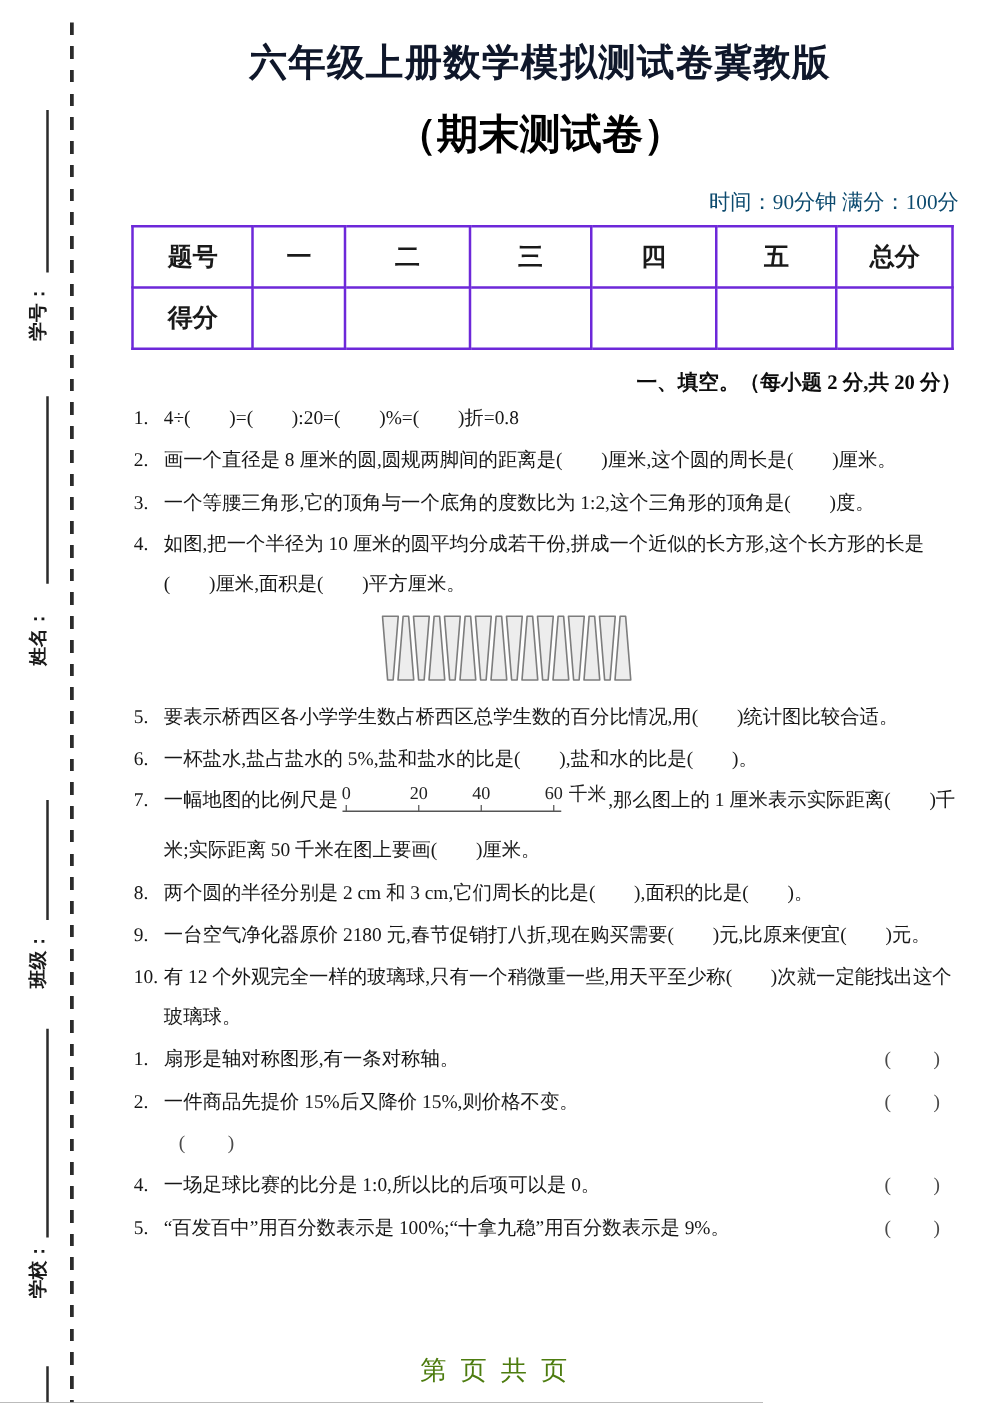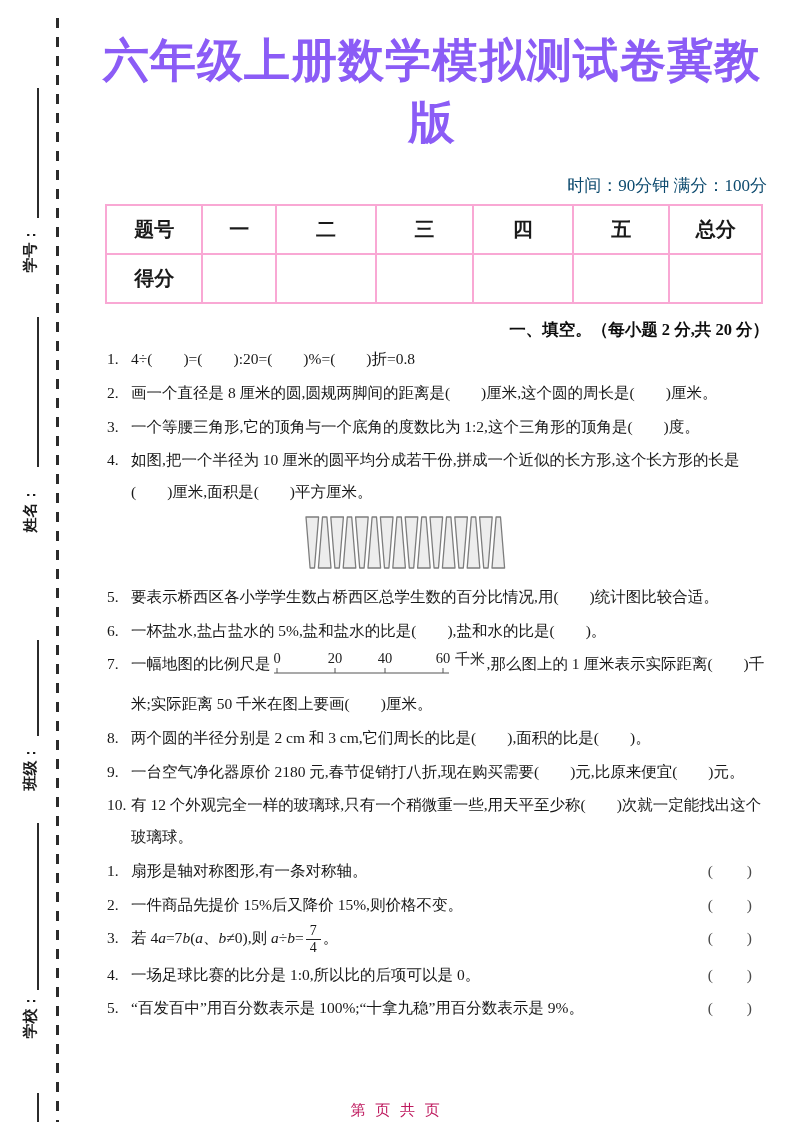--- a/index.html
+++ b/index.html
@@ -6,28 +6,28 @@
   .sheet{position:relative;width:793px;height:1122px;background:#ffffff;margin:0 auto;
          overflow:hidden;color:#1a1a1a;font-family:"Liberation Serif","DejaVu Serif",serif;}
   
   .fold-line{position:absolute;left:56px;top:18px;bottom:0;width:3px;
              background:repeating-linear-gradient(to bottom,#2b2b2b 0 10px,transparent 10px 19px);}
   .field-line{position:absolute;left:37px;width:2px;background:#2b2b2b;}
   .vlabel{position:absolute;left:-9px;width:80px;height:20px;text-align:center;
           transform:rotate(-90deg);font-weight:bold;font-size:15px;white-space:nowrap;}
   
   .main{position:absolute;left:95px;top:0;width:674px;}
-  h1{margin:30px 0 0;text-align:center;font-size:46px;letter-spacing:1px;
-     font-family:"Liberation Sans","DejaVu Sans",sans-serif;font-weight:bold;color:#8b5cf6;}
+  h1{margin:30px 0 0;text-align:center;font-size:30px;letter-spacing:1px;
+     font-family:"Liberation Sans","DejaVu Sans",sans-serif;font-weight:bold;color:#0f172a;}
   h2{margin:14px 0 0;text-align:center;font-size:33px;
      font-family:"Liberation Sans","DejaVu Sans",sans-serif;font-weight:bold;color:#000;}
   .meta{margin:20px 2px 0 0;text-align:right;font-size:17px;color:#0c4a6e;}
   
   table.score{border-collapse:collapse;width:658px;margin:7px 0 0 10px;table-layout:fixed;}
-  table.score td{border:2px solid #f9a8d4;text-align:center;vertical-align:middle;}
+  table.score td{border:2px solid #6d28d9;text-align:center;vertical-align:middle;}
   table.score .hd{height:45px;font-size:20px;font-weight:bold;}
   table.score .blank{height:37px;}
   
   .sec-head{margin:15px 0 2px;font-size:16.5px;font-weight:bold;color:#0d0d0d;text-align:right;}
   .sec-sub.kai{font-style:italic;}
   .q{position:relative;padding-left:36px;padding-right:4px;font-size:15.5px;
      line-height:2.05;color:#171717;margin-bottom:2px;}
   .qnum{display:inline-block;width:24px;margin-left:-24px;}
   .q.judge{display:flex;align-items:flex-start;padding-right:16px;}
   .q.judge .qtext{flex:1;}
@@ -35,41 +35,42 @@
   i{font-family:"Liberation Serif","DejaVu Serif",serif;}
   
   .frac{display:inline-block;vertical-align:middle;text-align:center;
         font-size:14px;line-height:1.15;margin:0 2px;}
   .frac .fnum{display:block;border-bottom:1px solid #222;padding:0 4px;}
   .frac .fden{display:block;}
   
   .scalebar-wrap{display:inline-block;vertical-align:-8px;}
   .fig-wrap{margin:4px 0 4px 210px;}
   
-  .footer{position:absolute;left:0;right:0;bottom:2px;text-align:center;
-          font-size:15px;letter-spacing:3px;color:#be185d;}
+  .footer{position:absolute;left:0;right:0;bottom:12px;text-align:center;
+          font-size:21px;letter-spacing:3px;color:#4d7c0f;}
 </style>
 </head>
 <body>
 
 <div class="sheet">
 
   <div class="fold-line"></div>
   <div class="field-line" style="top:88px;height:130px;"></div>
   <div class="vlabel" style="top:240px;">学号：</div>
   <div class="field-line" style="top:317px;height:150px;"></div>
   <div class="vlabel" style="top:500px;">姓名：</div>
   <div class="field-line" style="top:640px;height:96px;"></div>
   <div class="vlabel" style="top:758px;">班级：</div>
   <div class="field-line" style="top:823px;height:167px;"></div>
   <div class="vlabel" style="top:1006px;">学校：</div>
   <div class="field-line" style="top:1093px;height:29px;"></div>
 
   <div class="main">
     <h1>六年级上册数学模拟测试卷冀教版</h1>
+    <h2>（期末测试卷）</h2>
     <div class="meta">时间：90分钟 满分：100分</div>
 
     <table class="score">
         <colgroup>
           <col style="width:14.7%">
           <col style="width:11.2%">
           <col style="width:15.3%">
           <col style="width:14.7%">
           <col style="width:15.3%">
           <col style="width:14.7%">
@@ -143,21 +144,20 @@
         <div class="section">
           <div class="q judge">
             <div class="qtext"><span class="qnum">1.</span><span>扇形是轴对称图形,有一条对称轴。</span></div>
             <span class="jmark">(　　)</span>
           </div>
           <div class="q judge">
             <div class="qtext"><span class="qnum">2.</span><span>一件商品先提价 15%后又降价 15%,则价格不变。</span></div>
             <span class="jmark">(　　)</span>
           </div>
           <div class="q judge">
-            <div class="qtext"><span class="qnum">3.</span><span>若 4<i>a</i>=7<i>b</i>(<i>a</i>、<i>b</i>≠0),则 <i>a</i>÷<i>b</i>=</span><span class="frac"><span class="fnum">7</span><span class="fden">4</span></span><span>。</span></div>
             <span class="jmark">(　　)</span>
           </div>
           <div class="q judge">
             <div class="qtext"><span class="qnum">4.</span><span>一场足球比赛的比分是 1:0,所以比的后项可以是 0。</span></div>
             <span class="jmark">(　　)</span>
           </div>
           <div class="q judge">
             <div class="qtext"><span class="qnum">5.</span><span>“百发百中”用百分数表示是 100%;“十拿九稳”用百分数表示是 9%。</span></div>
             <span class="jmark">(　　)</span>
           </div>

